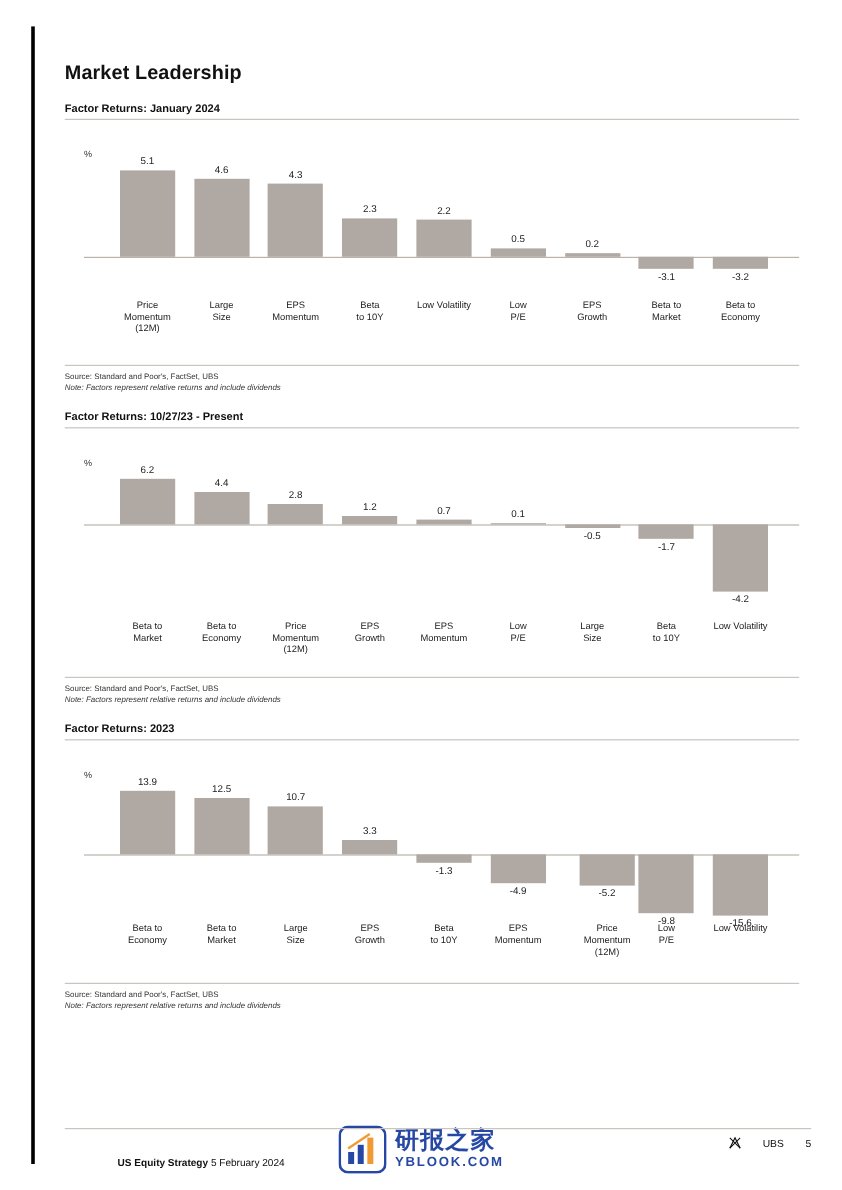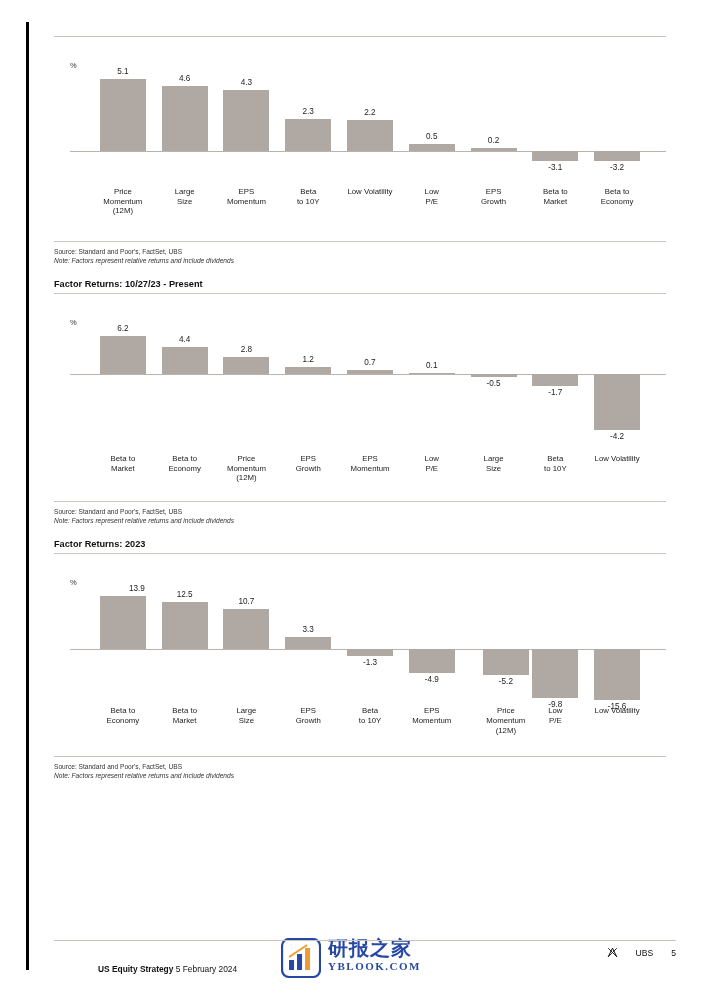--- a/index.html
+++ b/index.html
@@ -68,36 +68,38 @@
   .footer-left{
     position:absolute;left:0;top:24px;font-size:8.4px;color:#111;margin-left:44px;
   }
   .footer-left b{font-weight:bold;}
   .footer-right{
     position:absolute;right:0;top:7px;font-size:8.6px;color:#111;display:flex;align-items:center;gap:18px;
   }
   .ubs-mark{display:inline-block;width:11px;height:11px;position:relative;}
   .wm{
     position:absolute;left:50%;transform:translateX(-50%);bottom:14px;
-    display:flex;align-items:flex-start;gap:7px;opacity:0.95;font-family:Liberation Serif, serif;
+    display:flex;align-items:center;gap:7px;opacity:0.95;
   }
   .wm-logo{width:40px;height:40px;position:relative;}
   .wm-text{display:flex;flex-direction:column;line-height:1;}
   .wm-cn{font-size:20px;font-weight:bold;color:#1b3fa0;letter-spacing:1px;}
   .wm-en{font-size:11px;font-weight:bold;color:#1b3fa0;letter-spacing:1.5px;margin-top:3px;}
 </style>
 </head>
 <body>
 
 <div class="page">
   <div class="left-rule"></div>
 
   <div class="content">
+    <h1 class="title">Market Leadership</h1>
 
     <div class="section">
+      <div class="sec-head">Factor Returns: January 2024</div>
       <div class="sec-rule"></div>
       <div class="chart-wrap">
         <div class="chart" id="chart0" style="height:200px;">
             <div class="pct-label" style="left: 16px; top: 24px;">%</div>
             <div class="axis-line" style="top: 114.192px; left: 16px; right: 0px;"></div>
             <div class="bar-slot" style="left: 38px; width: 61.7778px;">
               <div class="bar" style="width: 46px; height: 72.192px; top: 42px;"></div>
               <div class="val" style="top: 30px;">5.1</div>
               <div class="cat" style="top: 150px; width: 77.7778px;">Price
 Momentum
@@ -231,21 +233,21 @@
 
     <div class="section">
       <div class="sec-head">Factor Returns: 2023</div>
       <div class="sec-rule"></div>
       <div class="chart-wrap">
         <div class="chart" id="chart2" style="height:198px;">
             <div class="pct-label" style="left: 16px; top: 24px;">%</div>
             <div class="axis-line" style="top: 94.67px; left: 16px; right: 0px;"></div>
             <div class="bar-slot" style="left: 38px; width: 61.7778px;">
               <div class="bar" style="width: 46px; height: 52.67px; top: 42px;"></div>
-              <div class="val" style="top: 30px; margin-left: 14px;">13.9</div>
+              <div class="val" style="top: 30px;">13.9</div>
               <div class="cat" style="top: 152px; width: 77.7778px;">Beta to
 Economy</div>
             </div>
             <div class="bar-slot" style="left: 99.7778px; width: 61.7778px;">
               <div class="bar" style="width: 46px; height: 47.3651px; top: 47.3049px;"></div>
               <div class="val" style="top: 35.3049px;">12.5</div>
               <div class="cat" style="top: 152px; width: 77.7778px;">Beta to
 Market</div>
             </div>
             <div class="bar-slot" style="left: 161.556px; width: 61.7778px;">

